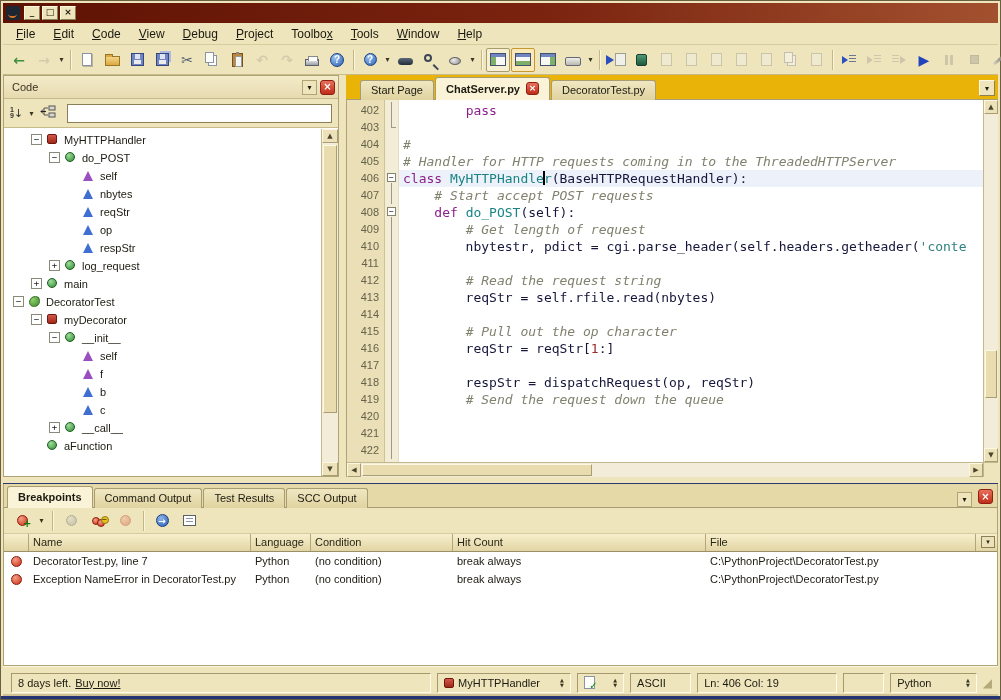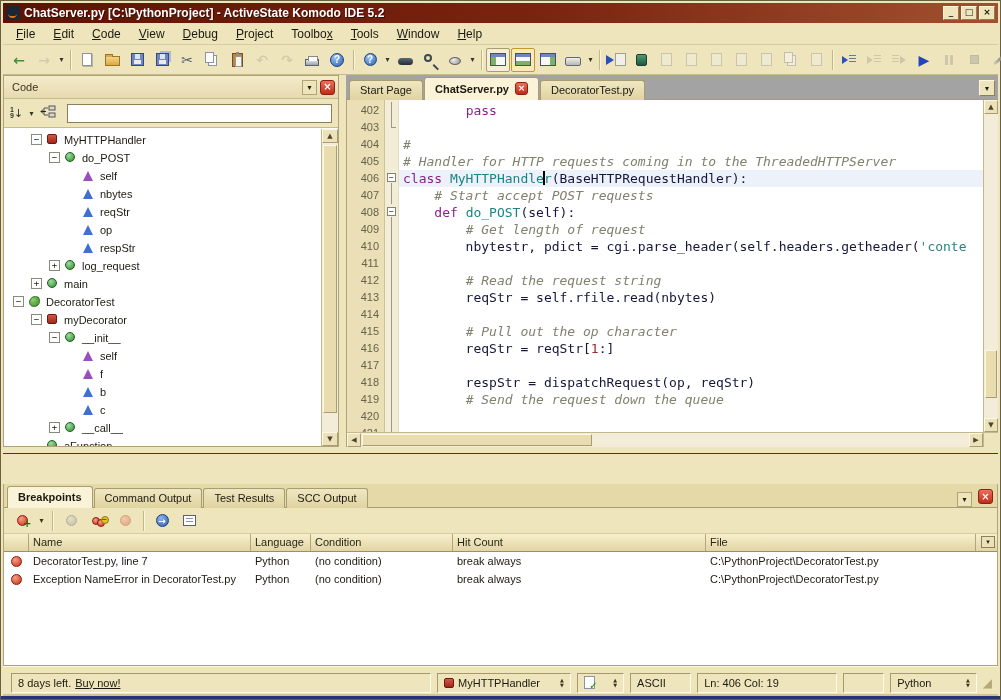--- a/index.html
+++ b/index.html
@@ -91,21 +91,21 @@
   .ic-class{width:10px;height:10px;background:linear-gradient(#d4574a,#a02818);border:1px solid #6e170c;border-radius:2px;}
   .ic-method{width:10px;height:10px;border-radius:50%;background:radial-gradient(circle at 35% 30%,#9fdc9f,#2f8b2f);border:1px solid #1c5c1c;}
   .ic-arg{width:0;height:0;border-left:5px solid transparent;border-right:5px solid transparent;border-bottom:10px solid #9a4fc0;top:4px;}
   .ic-var{width:0;height:0;border-left:5px solid transparent;border-right:5px solid transparent;border-bottom:10px solid #3f6fd0;top:4px;}
   .ic-file{width:11px;height:11px;background:radial-gradient(circle at 30% 30%,#8fd06a,#3f8a2f);border:1px solid #2f6a1f;border-radius:60% 40% 55% 45%;}
   .tlbl{position:absolute;top:0;}
 
   .vsplit{flex:0 0 7px;background:#efe5bd;}
 
   .editor{flex:1;display:flex;flex-direction:column;min-width:0;min-height:0;}
-  .tabrow{height:25px;flex:0 0 25px;display:flex;align-items:flex-end;background:#a3a3a3;border-bottom:1px solid #a89c72;padding-left:3px;}
+  .tabrow{height:25px;flex:0 0 25px;display:flex;align-items:flex-end;background:#eab308;border-bottom:1px solid #a89c72;padding-left:14px;}
   .etab{display:inline-flex;align-items:center;padding:3px 10px 4px 10px;border:1px solid #a89c72;border-bottom:none;border-radius:3px 3px 0 0;
     background:linear-gradient(#f0e7c2,#e0d3a0);margin-right:1px;position:relative;top:1px;white-space:nowrap;}
   .etab.act{background:#faf3d8;font-weight:bold;padding:4px 10px 5px 10px;top:1px;}
   .tabfill{flex:1;}
   .ddbtn{width:16px;height:16px;margin:0 3px 3px 0;display:inline-flex;align-items:center;justify-content:center;
     border:1px solid;border-color:#fff8e0 #8a7f55 #8a7f55 #fff8e0;background:#efe5bd;font-size:8px;font-family:"DejaVu Sans",sans-serif;}
   .edbody{flex:1;display:grid;grid-template-columns:38px 14px 1fr 15px;grid-template-rows:1fr 15px;min-height:0;border-left:1px solid #b0a476;}
   .gutter{background:#eadfb6;border-right:1px solid #cfc396;overflow:hidden;padding-top:2px;}
   .lnum{height:17px;line-height:17px;text-align:right;padding-right:5px;color:#66624a;font-size:11px;}
   .foldcol{background:#f3edd8;overflow:hidden;padding-top:2px;border-right:1px solid #e4dcc0;}
@@ -126,21 +126,21 @@
     background:#ece1b8;border:1px solid;border-color:#fff8e0 #a89d74 #a89d74 #fff8e0;font-family:"DejaVu Sans",sans-serif;}
   .sbthumb{position:absolute;left:1px;right:1px;background:#e9ddb0;border:1px solid;border-color:#fff8e0 #a89d74 #a89d74 #fff8e0;}
   .sbh{background:#f2ecd9;border-top:1px solid #c3b88c;display:flex;position:relative;grid-column:1 / 4;}
   .sbh .sbbtn{width:14px;flex:0 0 14px;height:auto;}
   .sbh .sbthumb{top:1px;bottom:1px;}
   .sbcorner{background:#efe5bd;border-top:1px solid #c3b88c;border-left:1px solid #c3b88c;}
   .tree-sb{flex:0 0 17px;}
 
   
   .hsplit{flex:0 0 7px;background:#efe5bd;border-bottom:1px solid #2a3a6e;}
-  .bottompanel{flex:0 0 182px;display:flex;flex-direction:column;background:#efe5bd;border:1px solid #b0a476;border-top:none;min-height:0;margin-top:30px;}
+  .bottompanel{flex:0 0 182px;display:flex;flex-direction:column;background:#efe5bd;border:1px solid #b0a476;border-top:none;min-height:0;}
   .btabrow{height:24px;flex:0 0 24px;display:flex;align-items:flex-end;background:#e6d9a8;border-bottom:1px solid #a89c72;padding-left:3px;}
   .btools{height:26px;flex:0 0 26px;display:flex;align-items:center;gap:3px;padding-left:6px;border-bottom:1px solid #d8cc9e;}
   .bpc{width:11px;height:11px;border-radius:50%;background:radial-gradient(circle at 35% 30%,#f4a08a,#cc2c14);border:1px solid #8e1a08;display:inline-block;position:relative;}
   .bpc.sm{width:8px;height:8px;} .bpc.fade{opacity:.35;} .bpc.gray{background:radial-gradient(circle at 35% 30%,#d8d8d0,#909088);border-color:#6a6a60;}
   .plusbadge{position:absolute;right:-5px;bottom:-4px;color:#0a7a0a;font-size:10px;font-weight:bold;line-height:1;font-family:"DejaVu Sans",sans-serif;}
   .minusbadge{position:absolute;right:-5px;top:-4px;width:8px;height:8px;border-radius:50%;background:#e8c020;border:1px solid #907810;color:#5a4a00;font-size:8px;line-height:6px;text-align:center;font-weight:bold;}
   .sh-goto{width:13px;height:13px;border-radius:50%;background:radial-gradient(circle at 35% 30%,#8fb4e8,#2a5fb4);color:#fff;display:inline-flex;align-items:center;justify-content:center;font-size:9px;font-weight:bold;border:1px solid #1c4084;font-family:"DejaVu Sans",sans-serif;}
   .sh-props{width:13px;height:11px;background:#fff;border:1px solid #5a6068;position:relative;}
   .sh-props::before{content:'';position:absolute;left:2px;top:2px;right:2px;height:5px;
     background:repeating-linear-gradient(#8a94aa 0 1px,transparent 1px 3px);}
@@ -164,21 +164,20 @@
   .grip{margin-left:auto;color:#b5a87a;font-size:12px;font-family:"DejaVu Sans",sans-serif;}
   .deskstrip{flex:0 0 3px;background:#253472;margin:0 -2px;}
 </style>
 </head>
 <body>
 
 <div class="window">
 
   <div class="titlebar">
     <span class="app-ico"></span>
-    <span class="title">ChatServer.py [C:\PythonProject] - ActiveState Komodo IDE 5.2</span>
     <span class="winbtns">
       <span class="wbtn">_</span>
       <span class="wbtn">□</span>
       <span class="wbtn">×</span>
     </span>
   </div>
 
   <div class="menubar">
       <span class="mitem"><u>F</u>ile</span>
       <span class="mitem"><u>E</u>dit</span>

